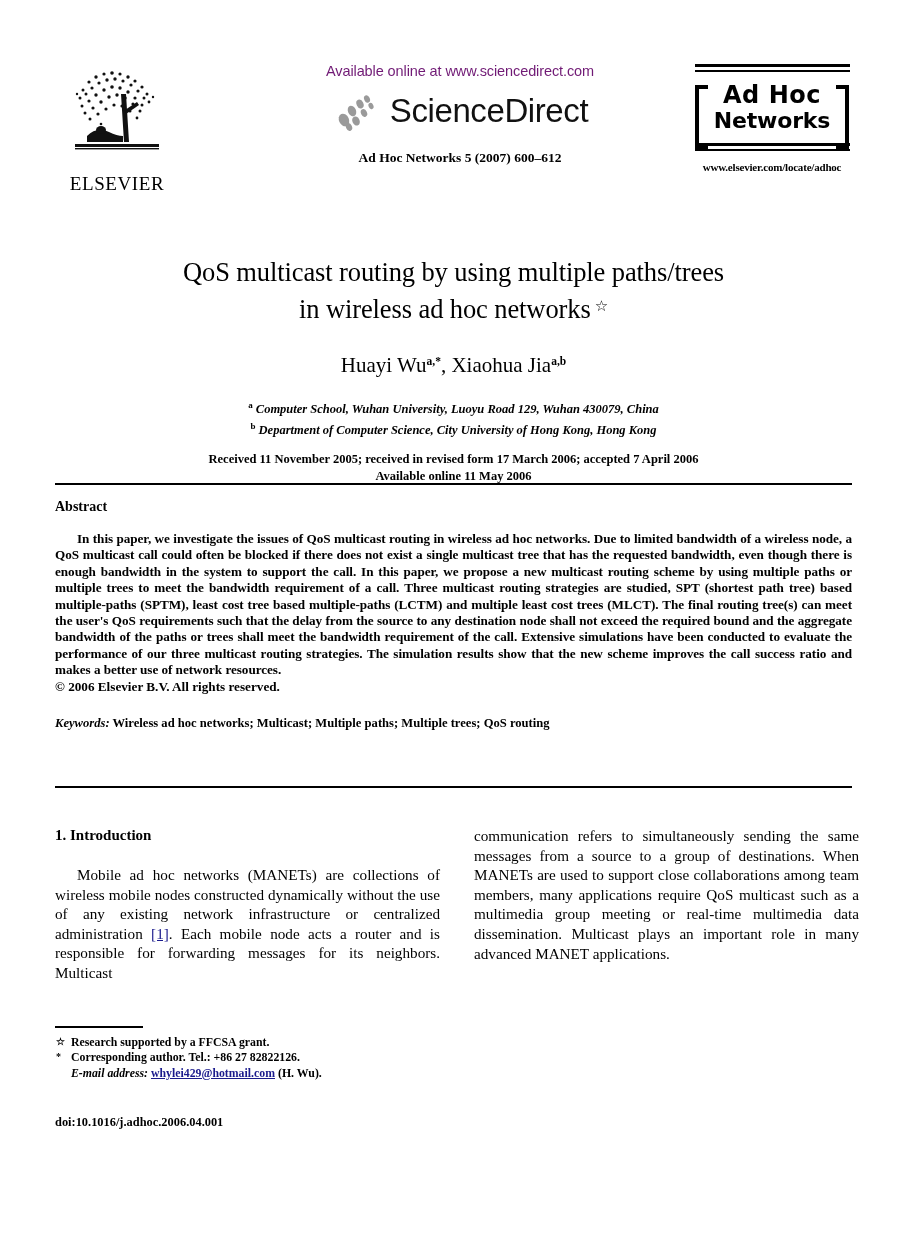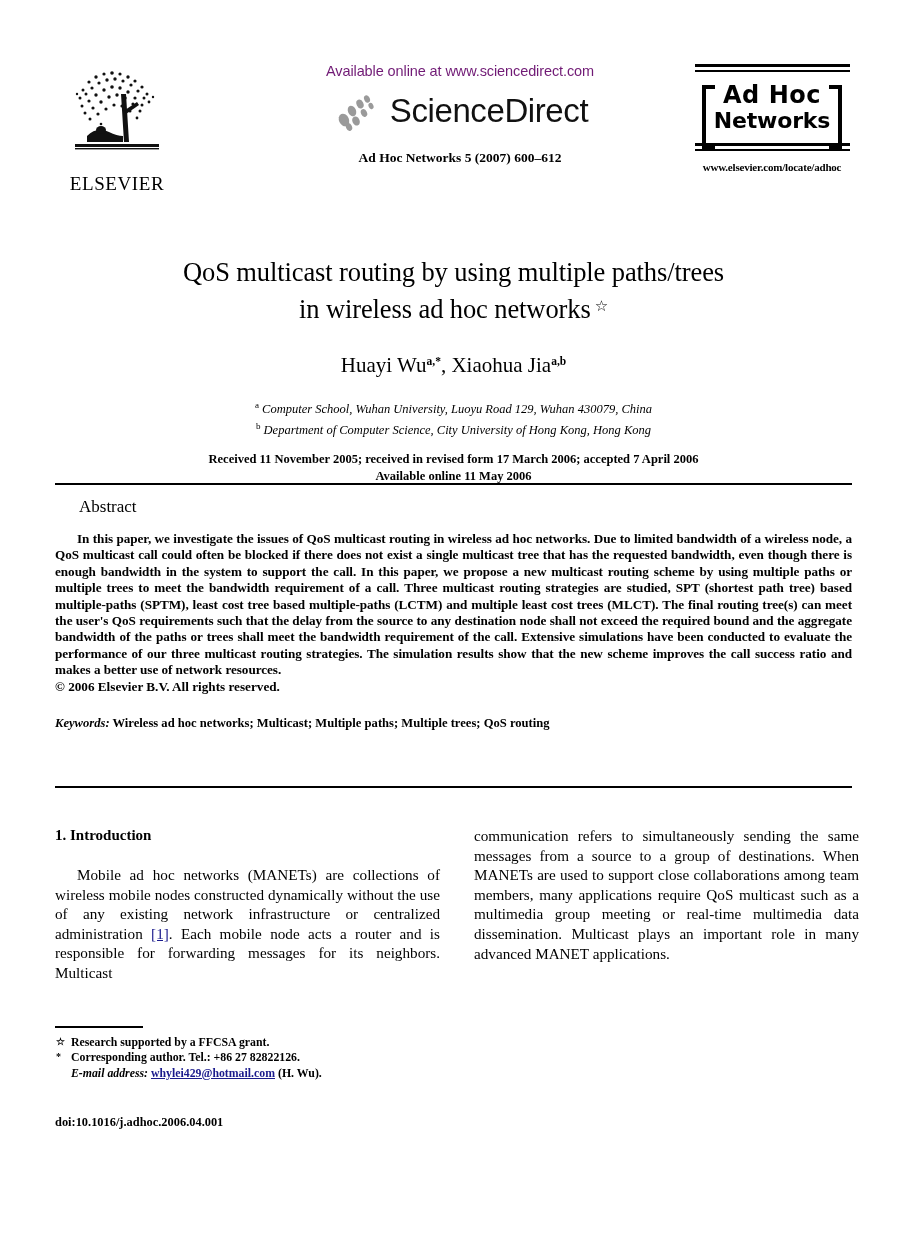--- a/index.html
+++ b/index.html
@@ -100,21 +100,21 @@
     position: absolute;
     right: 0px;
     top: 2px;
     width: 160px;
     text-align: center;
   }
   .jl-rule-thick { height: 3px; background: #000; width: 155px; margin: 0 auto; }
   .jl-rule-thin  { height: 2px; background: #000; width: 155px; margin: 3px auto 0 auto; }
   .jl-box {
     margin: 7px auto 0 auto;
-    width: 140px;
+    width: 154px;
     padding: 2px 0 3px 0;
     position: relative;
   }
   .jl-bracket-l, .jl-bracket-r {
     position: absolute;
     top: 6px;
     width: 9px;
     height: 56px;
     border-top: 4px solid #000;
     border-bottom: 4px solid #000;
@@ -164,21 +164,21 @@
   .authors {
     margin-top: 22px;
     font-size: 21px;
     line-height: 26px;
   }
   .authors sup { font-size: 11.5px; vertical-align: 7px; font-weight: bold; }
 
   .affils {
     margin-top: 19px;
     font-style: italic;
-    font-weight: normal;
+    font-weight: bold;
     font-size: 12.5px;
     line-height: 16.5px;
   }
   .affils sup { font-style: normal; font-size: 9px; vertical-align: 5px; }
 
   .history {
     margin-top: 13px;
     font-weight: bold;
     font-size: 12.5px;
     line-height: 16.5px;
@@ -196,25 +196,24 @@
   .rule-bottom { top: 786px; }
 
   
   .abstract-sec {
     position: absolute;
     left: 55px;
     top: 498px;
     width: 797px;
   }
   .abstract-head {
-    font-weight: normal;
-    font-size: 17px;
+    font-weight: bold;
+    font-size: 14px;
     line-height: 17px;
     margin-bottom: 16px;
-    margin-left: 24px;
   }
   .abstract-body {
     font-size: 13.2px;
     line-height: 16.4px;
     text-align: justify;
     text-indent: 22px;
     font-weight: bold;
     letter-spacing: -0.05px;
   }
   .copyright-line {

